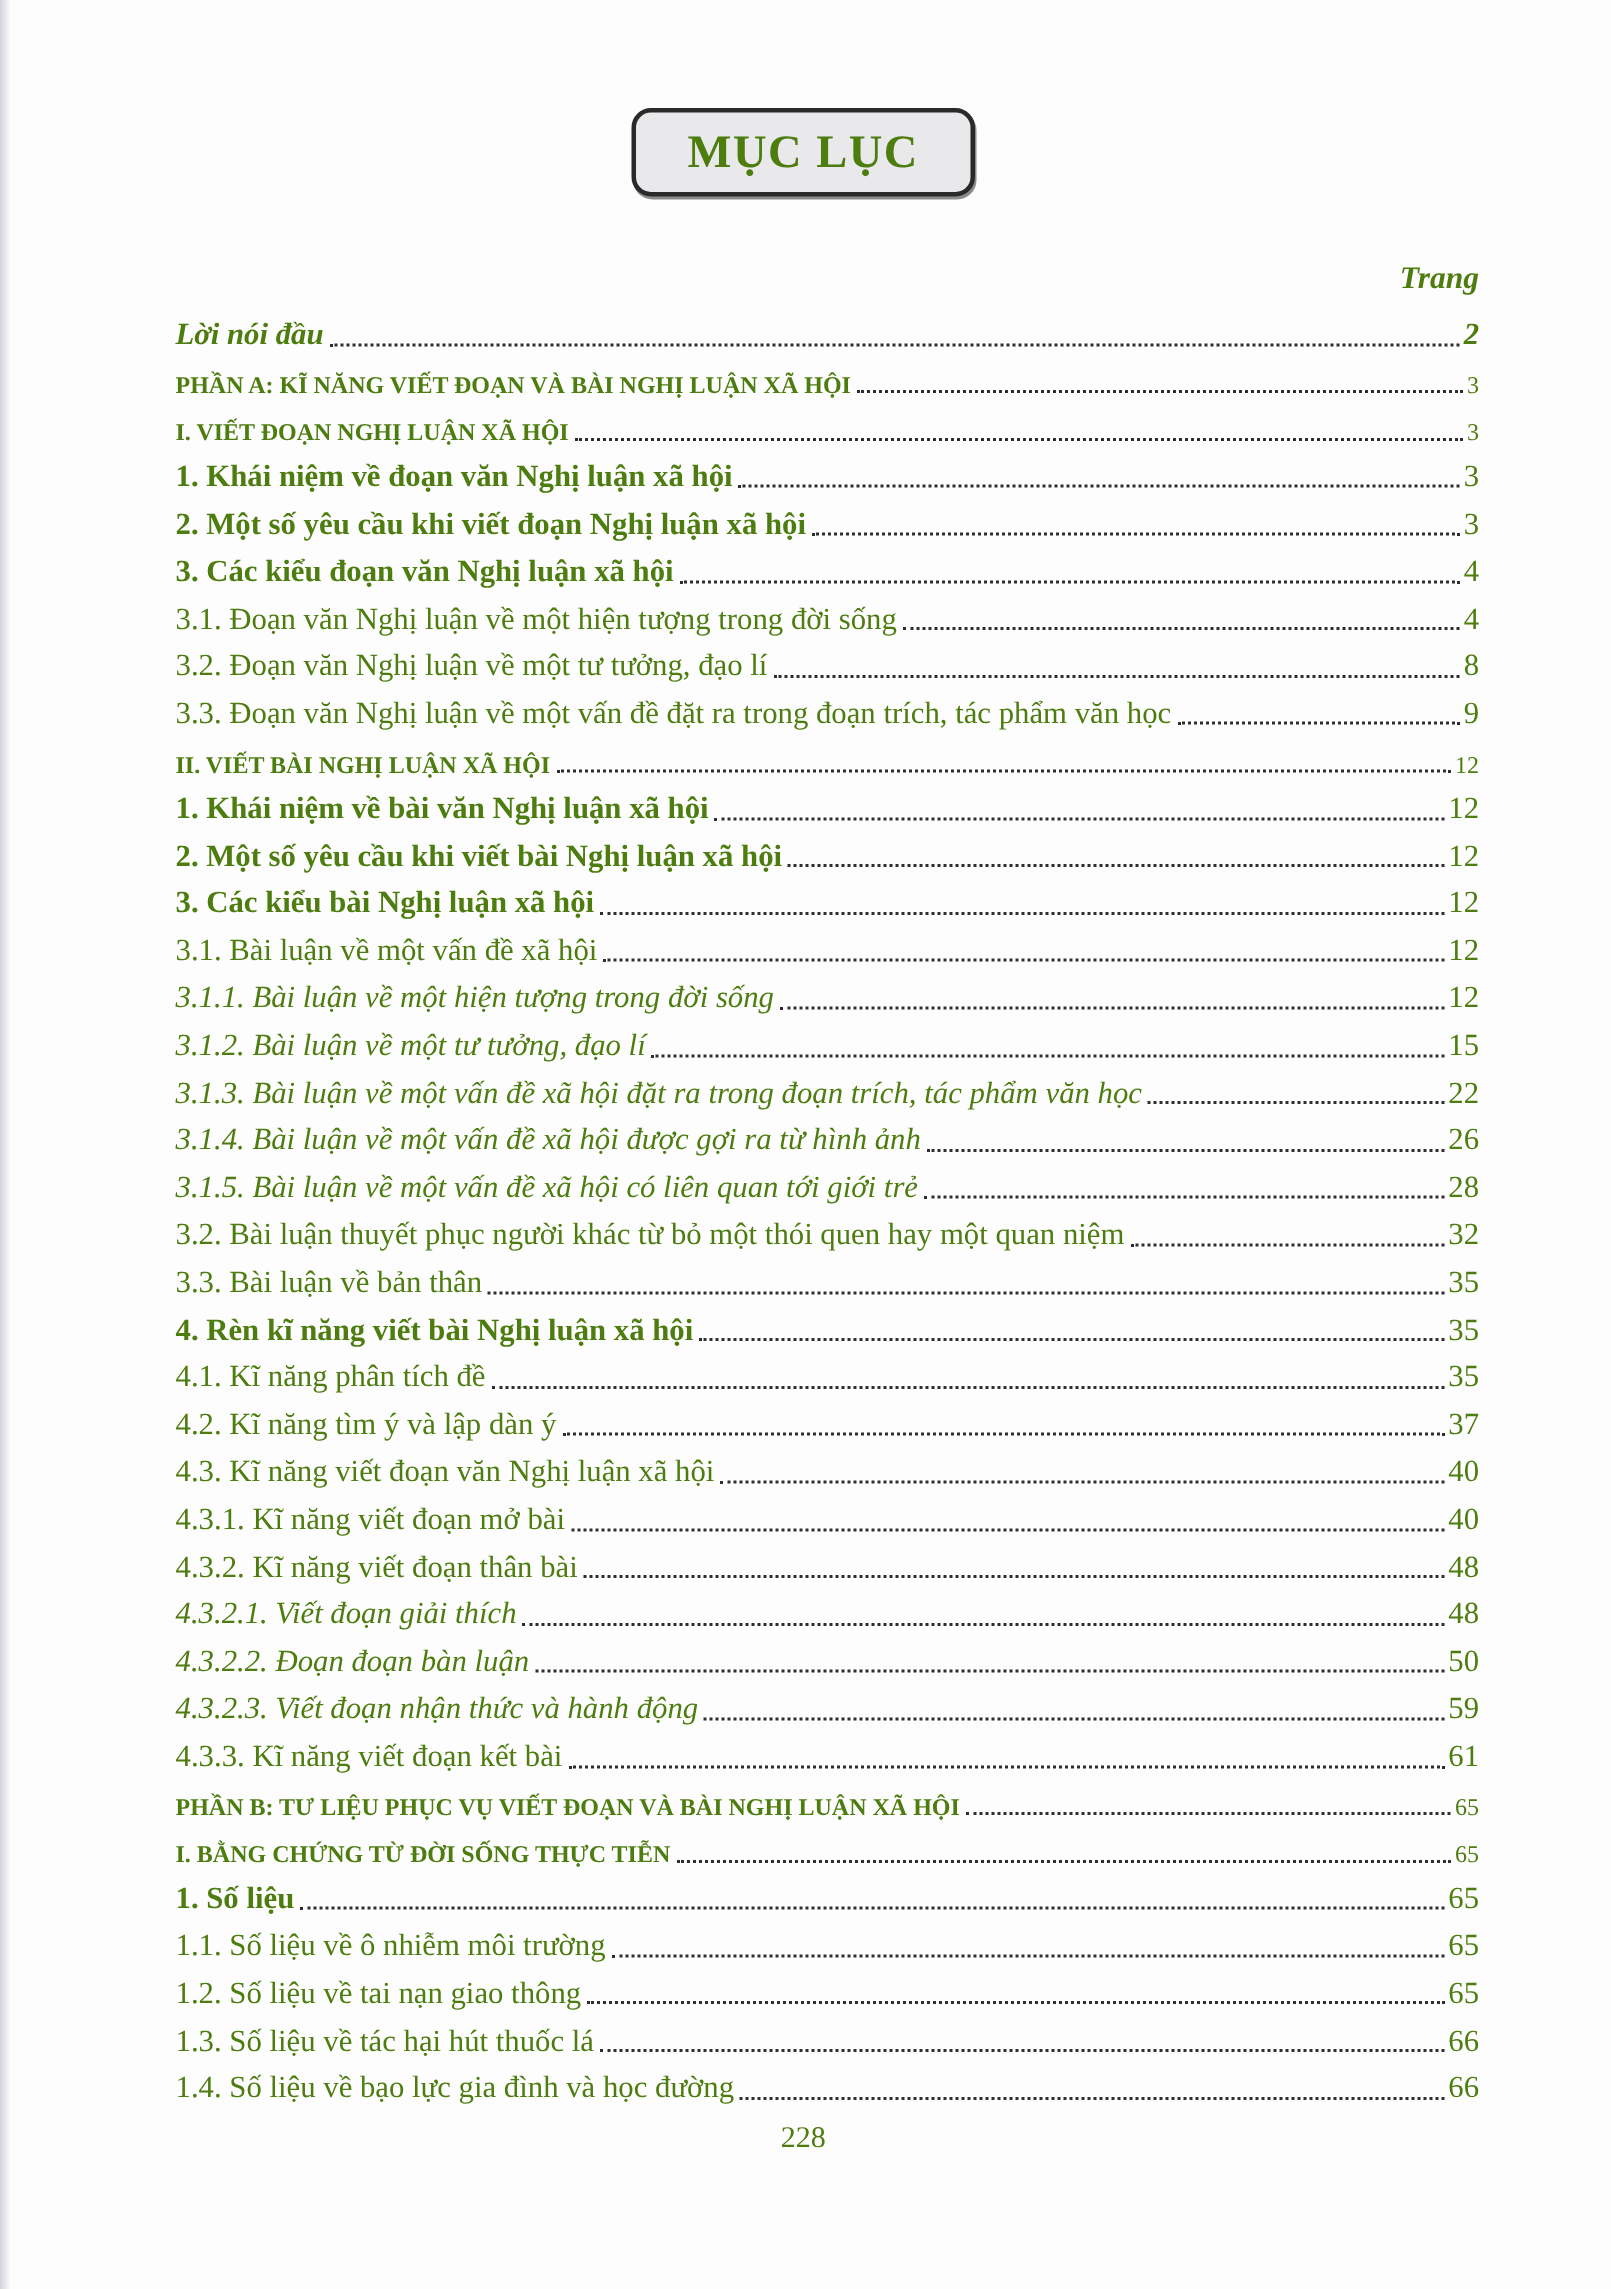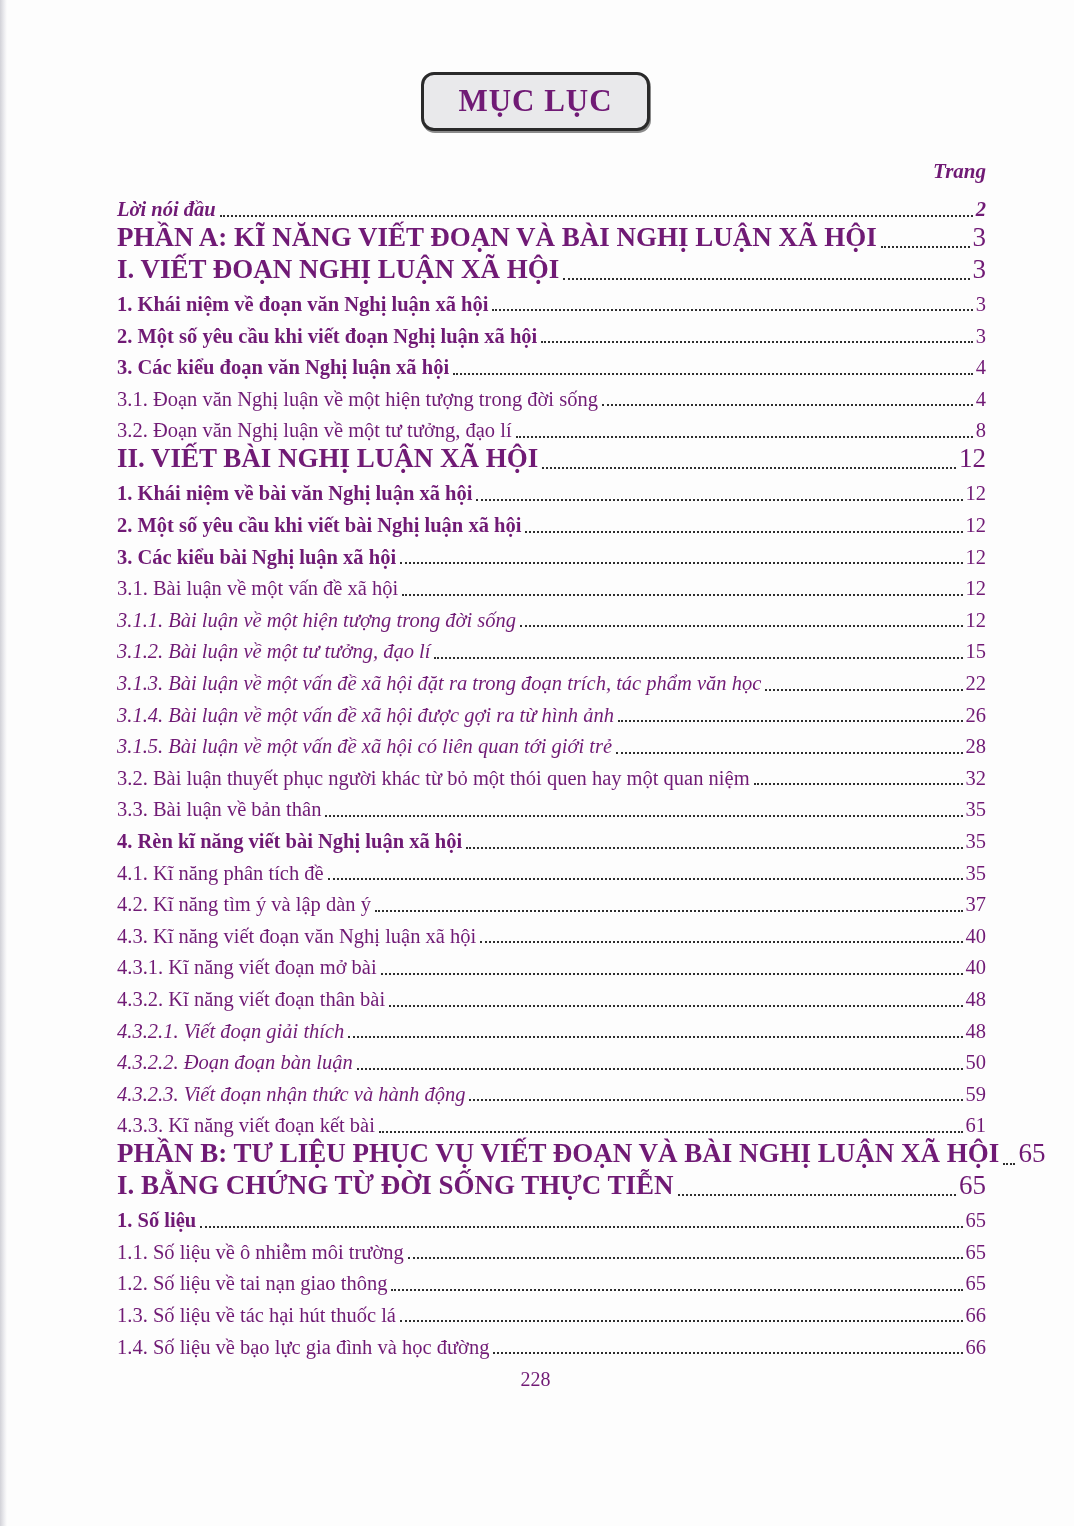--- a/index.html
+++ b/index.html
@@ -5,21 +5,21 @@
   html, body {
     margin: 0;
     padding: 0;
     background: #ffffff;
   }
   .sheet {
     position: relative;
     width: 1074px;
     height: 1526px;
     background: #fdfdfd;
-    color: #701a75;
+    color: #4d7c0f;
     font-family: "Liberation Serif", "DejaVu Serif", serif;
     overflow: hidden;
     box-sizing: border-box;
   }
   .scan-edge-left {
     position: absolute;
     left: 0; top: 0; bottom: 0;
     width: 7px;
     background: linear-gradient(to right, #d2d2d8, #ededf0 60%, rgba(255,255,255,0));
   }
@@ -46,21 +46,21 @@
     font-size: 31px;
     font-weight: bold;
     letter-spacing: 1px;
     line-height: 1;
   }
   .trang-row {
     text-align: right;
     font-weight: bold;
     font-style: italic;
     font-size: 21px;
-    margin-top: 24px;
+    margin-top: 38px;
     line-height: 1.1;
     font-family: Liberation Serif, serif;
   }
   .toc {
     margin-top: 7px;
   }
   .toc-row {
     display: flex;
     align-items: flex-end;
     height: 31.6px;
@@ -79,21 +79,21 @@
     margin: 0 3px 5px 4px;
   }
   .toc-row .pagenum {
     flex: 0 0 auto;
     line-height: 1.15;
   }
   .toc-row.style-bolditalic .label,
   .toc-row.style-bolditalic .pagenum { font-weight: bold; font-style: italic; }
   .toc-row.style-bold .label { font-weight: bold; }
   .toc-row.style-italic .label { font-style: italic; }
-  .toc-row.style-section { font-size: 27px; }
+  .toc-row.style-section { font-size: 16px; }
   .toc-row.style-section .label { font-weight: bold; }
   .footer {
     text-align: center;
     font-size: 20px;
     margin-top: 9px;
   }
 </style>
 </head>
 <body>
 
@@ -143,20 +143,25 @@
         <div class="toc-row style-regular">
           <span class="label">3.1. Đoạn văn Nghị luận về một hiện tượng trong đời sống</span>
           <span class="leader"></span>
           <span class="pagenum">4</span>
         </div>
         <div class="toc-row style-regular">
           <span class="label">3.2. Đoạn văn Nghị luận về một tư tưởng, đạo lí</span>
           <span class="leader"></span>
           <span class="pagenum">8</span>
         </div>
+        <div class="toc-row style-regular">
+          <span class="label">3.3. Đoạn văn Nghị luận về một vấn đề đặt ra trong đoạn trích, tác phẩm văn học</span>
+          <span class="leader"></span>
+          <span class="pagenum">9</span>
+        </div>
         <div class="toc-row style-section">
           <span class="label">II. VIẾT BÀI NGHỊ LUẬN XÃ HỘI</span>
           <span class="leader"></span>
           <span class="pagenum">12</span>
         </div>
         <div class="toc-row style-bold">
           <span class="label">1. Khái niệm về bài văn Nghị luận xã hội</span>
           <span class="leader"></span>
           <span class="pagenum">12</span>
         </div>

